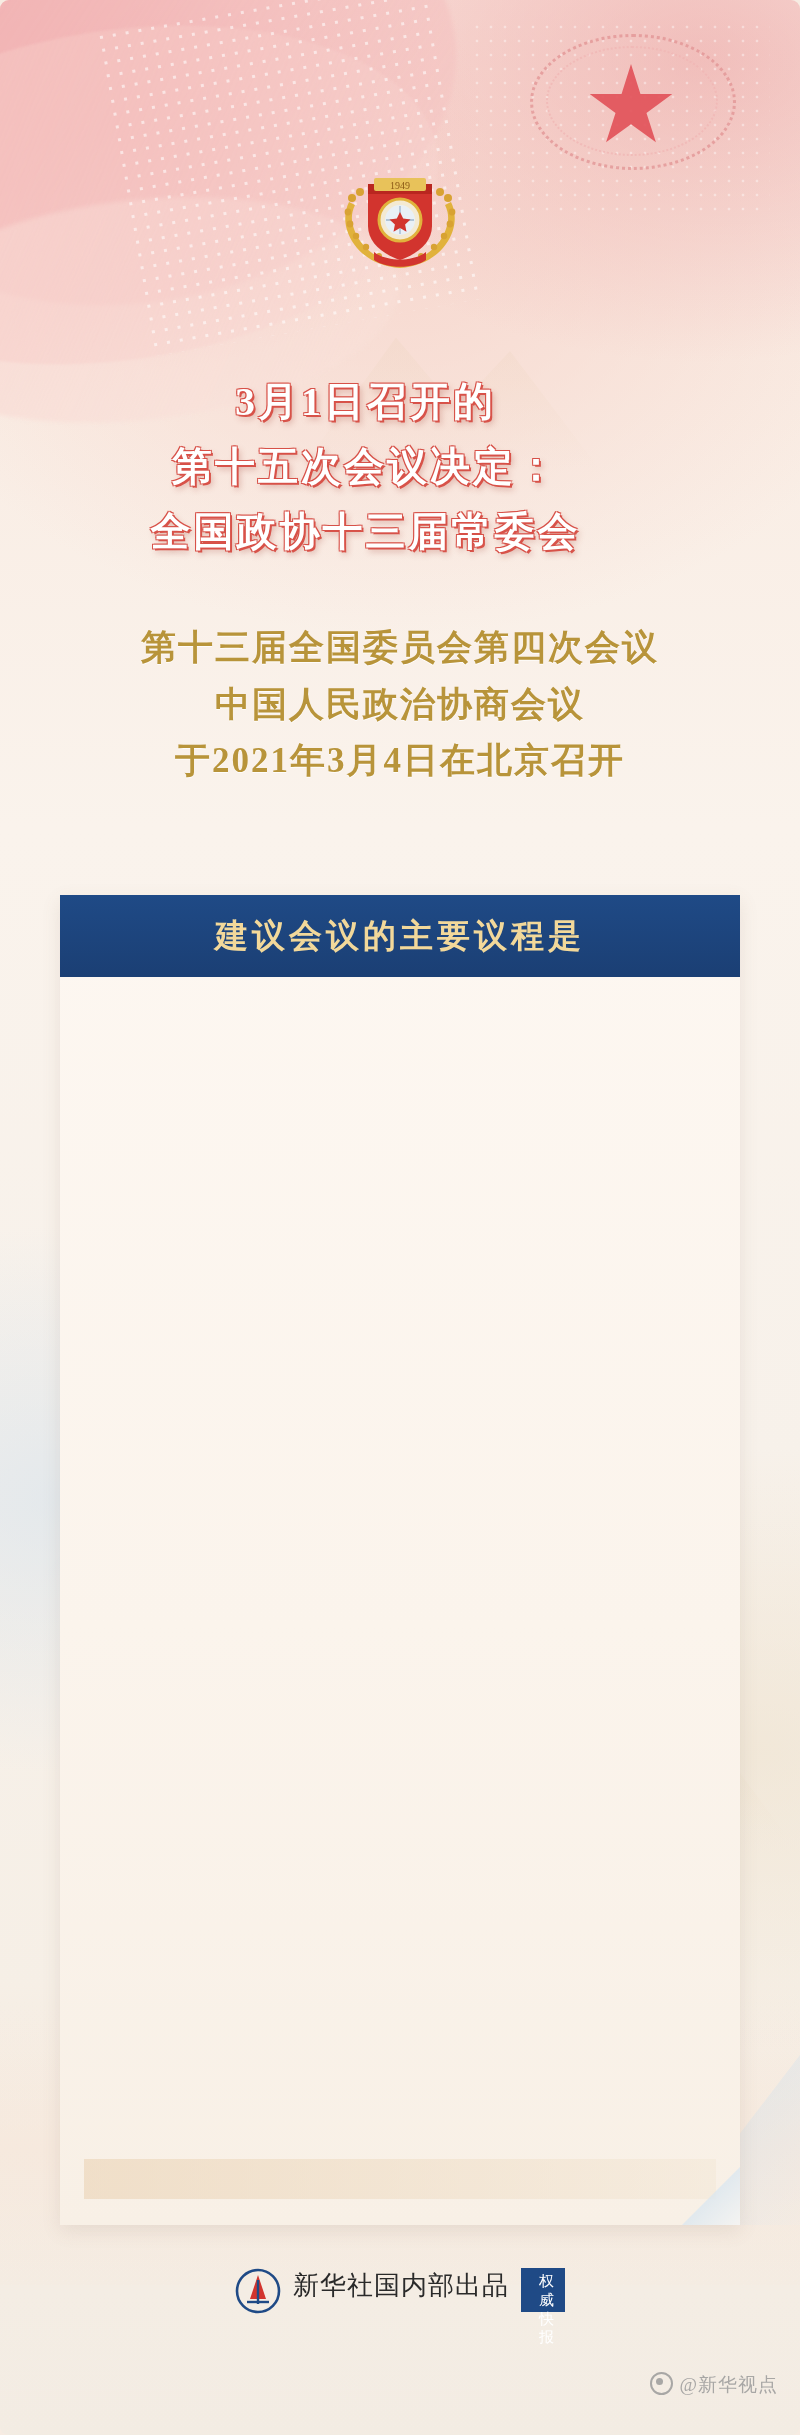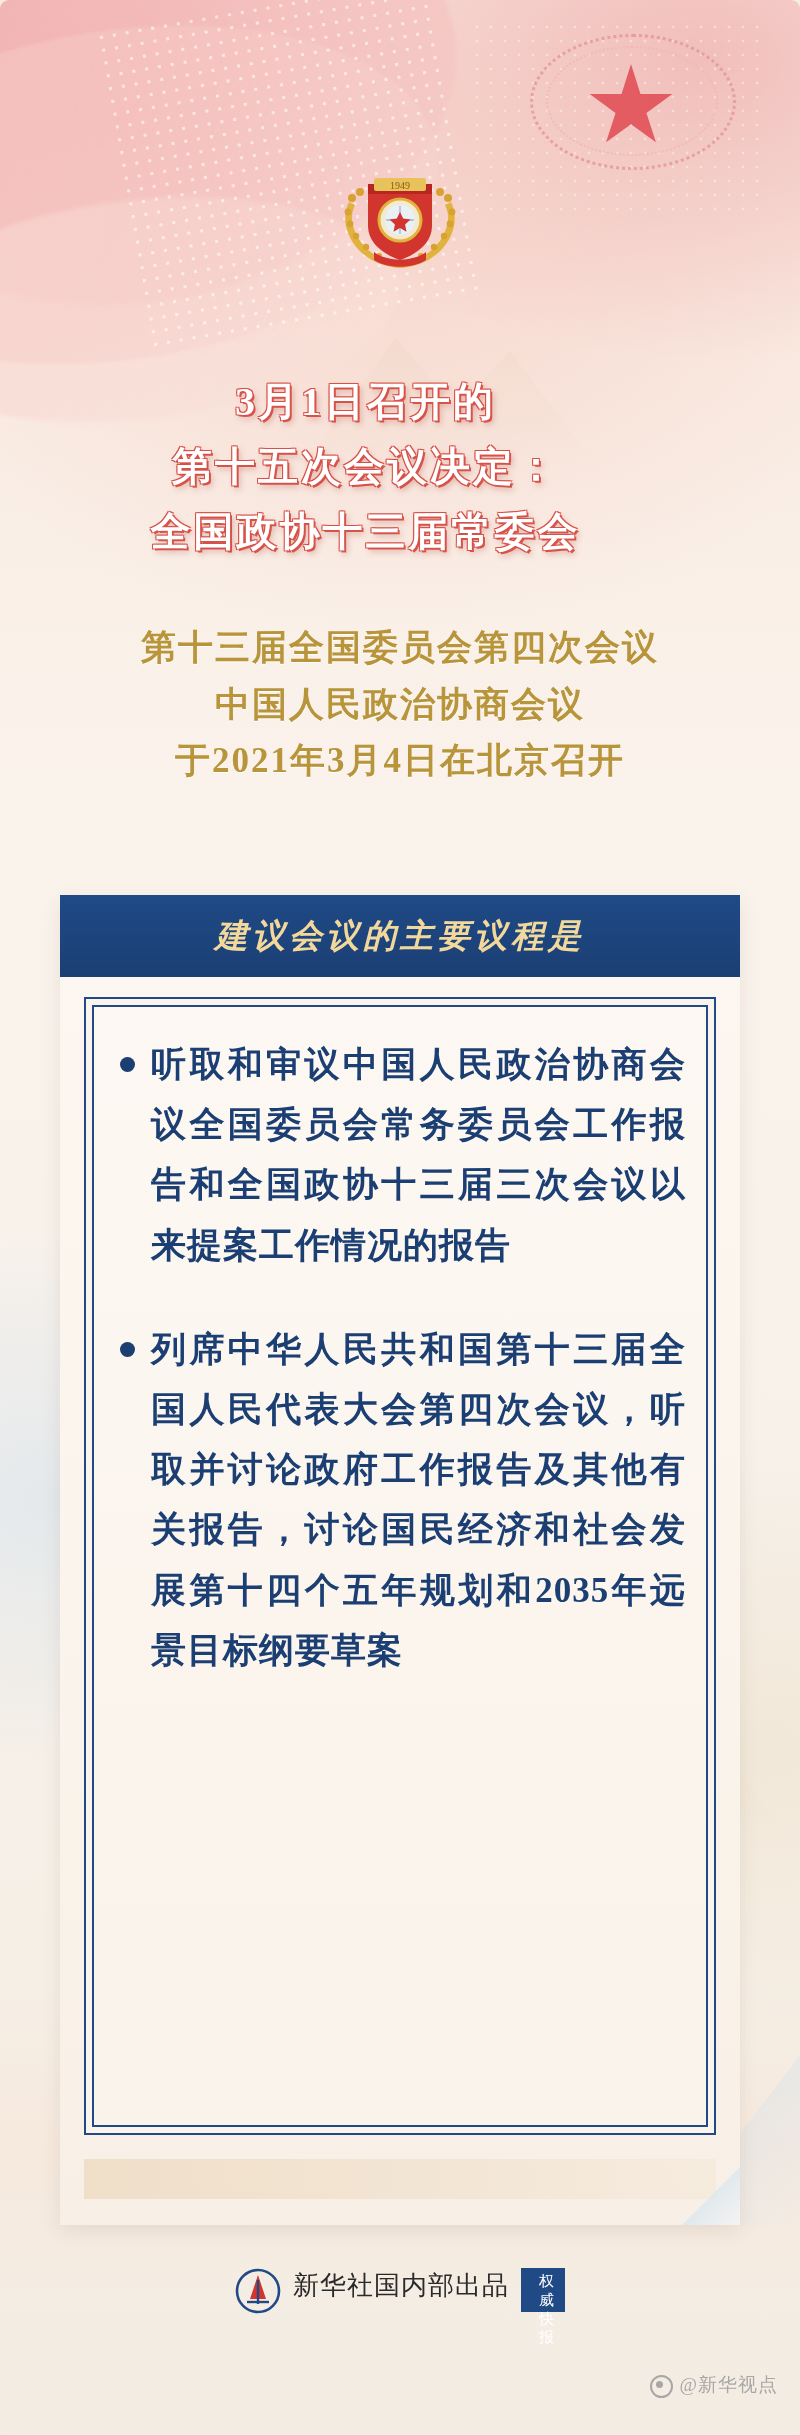--- a/index.html
+++ b/index.html
@@ -197,21 +197,20 @@
   }
   .card-header {
     position: absolute;
     left: 0; top: 0;
     width: 680px;
     height: 82px;
     background: linear-gradient(180deg, #1f4a86 0%, #1b3f74 100%);
     display: flex;
     align-items: center;
     justify-content: center;
-    font-style: italic;
   }
   .card-header .htxt {
     font-family: "Liberation Serif", serif;
     font-weight: bold;
     font-size: 33px;
     letter-spacing: 4px;
     color: #f2d89a;
   }
   .card-inner {
     position: absolute;
@@ -293,21 +292,21 @@
     text-align: center;
     padding: 4px 18px;
     box-sizing: border-box;
     letter-spacing: 0px;
   }
   .watermark {
     position: absolute;
     right: 22px;
     top: 2372px;
     display: flex;
-    align-items: flex-end;
+    align-items: flex-start;
     gap: 7px;
     opacity: .85;
   }
   .wm-eye {
     width: 19px; height: 19px;
     border-radius: 50%;
     border: 2px solid #9b9b9b;
     position: relative;
   }
   .wm-eye::after {
@@ -398,32 +397,20 @@
   <div class="subhead">
     <div class="line">第十三届全国委员会第四次会议</div>
     <div class="line">中国人民政治协商会议</div>
     <div class="line">于2021年3月4日在北京召开</div>
   </div>
 
   <div class="card">
     <div class="card-header">
       <div class="htxt">建议会议的主要议程是</div>
     </div>
-    <div class="card-inner">
-      <div class="bullets">
-        <div class="bullet">
-          <div class="dot"></div>
-          <div class="btext">听取和审议中国人民政治协商会议全国委员会常务委员会工作报告和全国政协十三届三次会议以来提案工作情况的报告</div>
-        </div>
-        <div class="bullet">
-          <div class="dot"></div>
-          <div class="btext">列席中华人民共和国第十三届全国人民代表大会第四次会议，听取并讨论政府工作报告及其他有关报告，讨论国民经济和社会发展第十四个五年规划和2035年远景目标纲要草案</div>
-        </div>
-      </div>
-    </div>
     <div class="card-footer-strip"></div>
     <div class="card-fold"></div>
   </div>
 
   <div class="footer">
     <div class="footer-logo">
       <svg viewBox="0 0 46 46" width="46" height="46" aria-hidden="true">
         <circle cx="23" cy="23" r="21" fill="none" stroke="#1f4a86" stroke-width="2.6"></circle>
         <path d="M23 7 L31 31 H15 Z" fill="#d2342e"></path>
         <path d="M23 12 L23 36" stroke="#1f4a86" stroke-width="2.4"></path>

